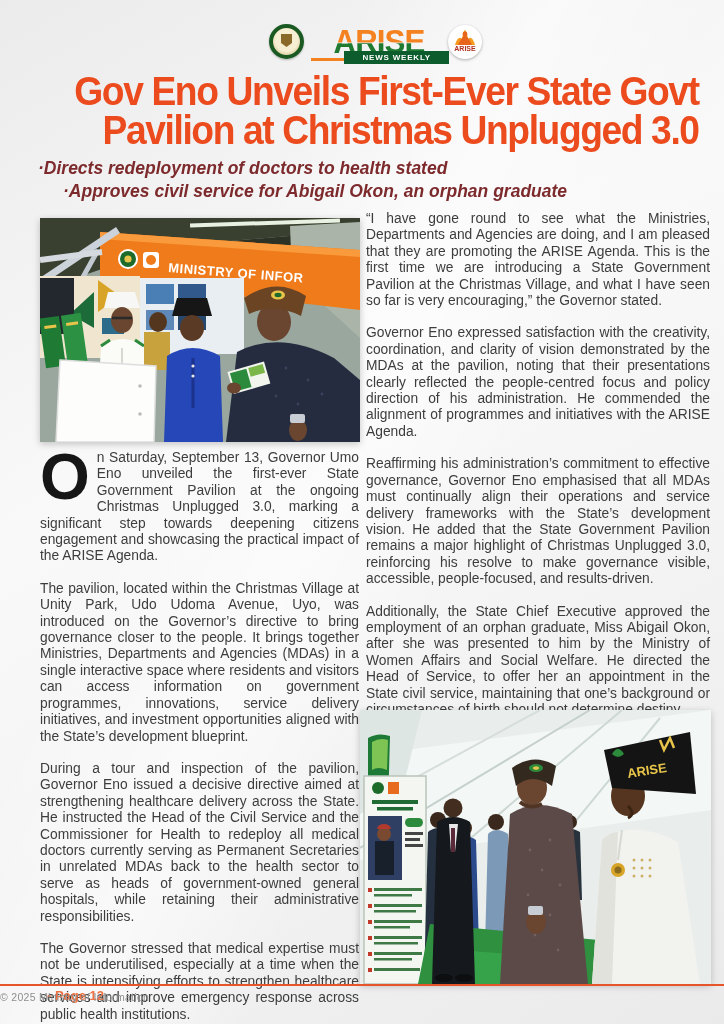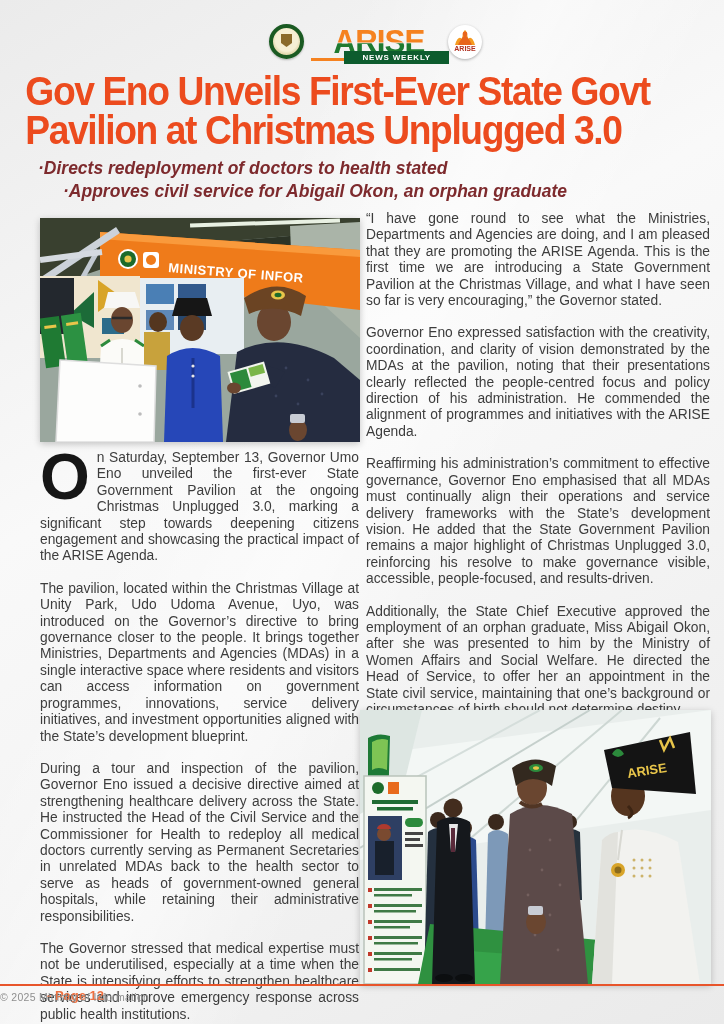--- a/index.html
+++ b/index.html
@@ -34,21 +34,21 @@
   .wm-sub{
     position:absolute;right:0;bottom:0;background:#0d5c2e;color:#ffffff;
     font-size:8px;font-weight:700;letter-spacing:.8px;padding:2px 18px;white-space:nowrap;
   }
   .badge{
     position:absolute;left:448px;top:25px;width:34px;height:34px;border-radius:50%;
     background:#ffffff;box-shadow:0 1px 3px rgba(0,0,0,.3);
   }
   .badge svg{position:absolute;inset:0;}
   
-  .headline{position:absolute;left:0;top:72px;width:724px;margin:0;text-align:left;color:#ec4b1e;}
+  .headline{position:absolute;left:0;top:72px;width:724px;margin:0;text-align:right;color:#ec4b1e;}
   .hl-line{
     display:block;font-size:40px;font-weight:800;letter-spacing:-1.5px;line-height:39px;
     transform:scaleX(.93);transform-origin:50% 50%;white-space:nowrap;
   }
   
   .subheads{position:absolute;left:38px;top:157px;width:560px;color:#7d2a2d;}
   .subhead{font-size:17.5px;font-weight:700;font-style:italic;line-height:23px;}
   .subhead.indent{margin-left:25px;}
   
   .photo{position:absolute;margin:0;box-shadow:0 2px 7px rgba(0,0,0,.22);}

